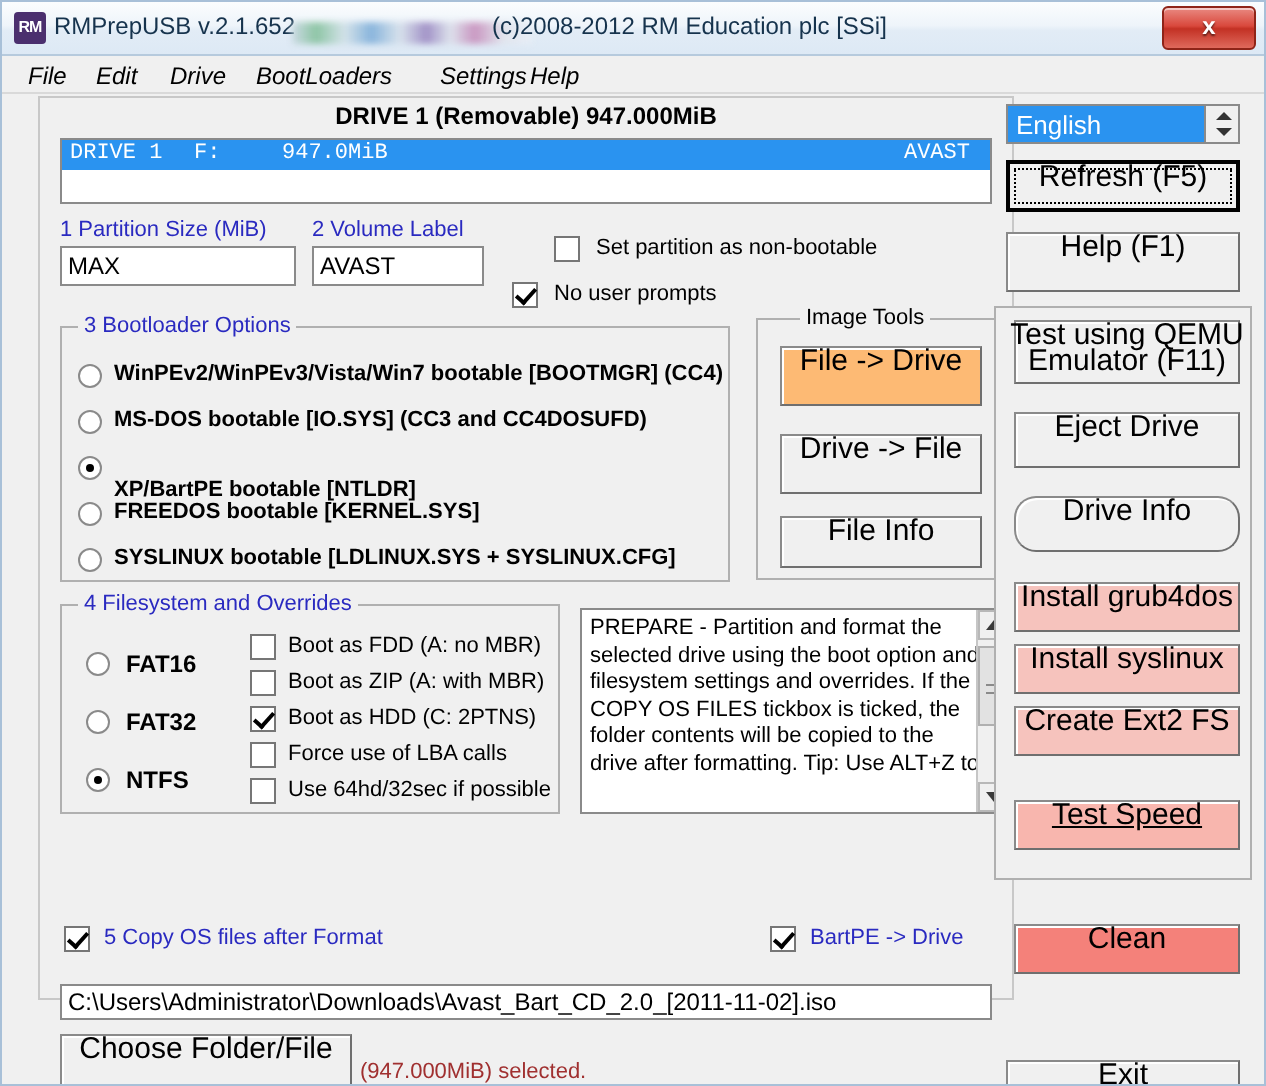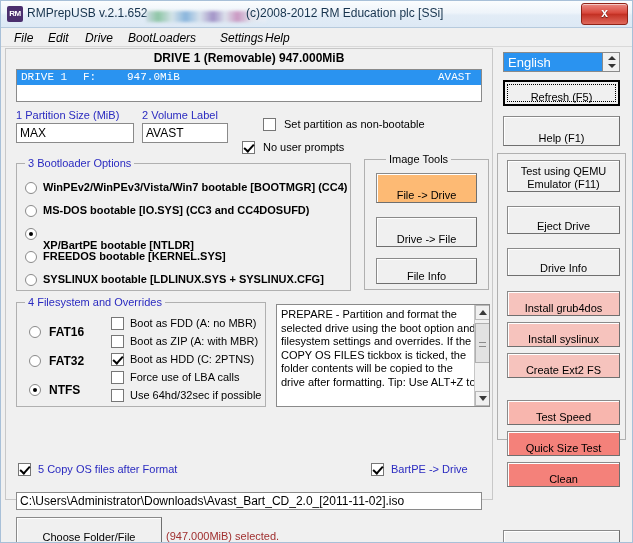--- a/index.html
+++ b/index.html
@@ -115,21 +115,21 @@
   #client {
     position: absolute;
     left: 2px; top: 47px;
     width: 627px; height: 494px;
     background: #f0f0f0;
   }
 
   
   #left-pane {
     position: absolute;
-    left: 2px; top: 0;
+    left: 16px; top: 0;
     width: 488px; height: 452px;
     background: #f0f0f0;
     border: 1px solid #c8c8c8;
     box-sizing: border-box;
   }
 
   #drive-heading {
     position: absolute;
     left: 0; top: 2px;
     width: 486px;
@@ -257,33 +257,33 @@
   
   .btn {
     position: absolute;
     background: #f0f0f0;
     border: 1px solid #8a8a8a;
     border-right-color: #6f6f6f;
     border-bottom-color: #6f6f6f;
     box-shadow: inset 1px 1px 0 #ffffff;
     box-sizing: border-box;
     font-family: "Liberation Sans", sans-serif;
-    font-size: 11px;
+    font-size: 15px;
     color: #000;
     text-align: center;
     cursor: pointer;
     white-space: nowrap;
     display: flex;
-    align-items: flex-end;
+    align-items: flex-start;
     justify-content: center;
     line-height: 13px;
   }
   .btn.pinkish   { background: #f6c3bd; }
   .btn.salmon    { background: #fdba74; }
-  .btn.salmon-lt { background: #f8b6ae; }
+  .btn.salmon-lt { background: #f8b6ae; text-decoration: underline; }
   .btn.salmon-md { background: #f4817a; }
   .btn.focused {
     border: 2px solid #000;
     box-shadow: none;
   }
   .btn.focused .inner-focus {
     position: absolute;
     left: 2px; top: 2px; right: 2px; bottom: 2px;
     border: 1px dotted #000;
     pointer-events: none;
@@ -580,43 +580,40 @@
         <span style="display:block;">
           <span style="display:block;">Test using QEMU</span>
           <span style="display:block;">Emulator (F11)</span>
         </span>
       </div>
 
       <div class="btn" style="left:14px; top:158px; width:113px; height:28px;">
         <span>Eject Drive</span>
       </div>
 
-      <div class="btn" style="left:14px; top:200px; width:113px; height:28px;">
+      <div class="btn" style="left:14px; top:200px; width:113px; height:28px;border-radius:11px;">
         <span>Drive Info</span>
       </div>
 
       <div class="btn pinkish" style="left:14px; top:243px; width:113px; height:25px;">
         <span>Install grub4dos</span>
       </div>
 
       <div class="btn pinkish" style="left:14px; top:274px; width:113px; height:25px;">
         <span>Install syslinux</span>
       </div>
 
       <div class="btn pinkish" style="left:14px; top:305px; width:113px; height:25px;">
         <span>Create Ext2 FS</span>
       </div>
 
       <div class="btn salmon-lt" style="left:14px; top:352px; width:113px; height:25px;">
         <span>Test Speed</span>
       </div>
 
-      <div class="btn salmon-md" style="left:14px; top:383px; width:113px; height:25px;">
-        <span>Quick Size Test</span>
-      </div>
 
       <div class="btn salmon-md" style="left:14px; top:414px; width:113px; height:25px;">
         <span>Clean</span>
       </div>
 
       <div class="btn" style="left:10px; top:482px; width:117px; height:40px;">
         <span>Exit</span>
       </div>
     </div>
 

